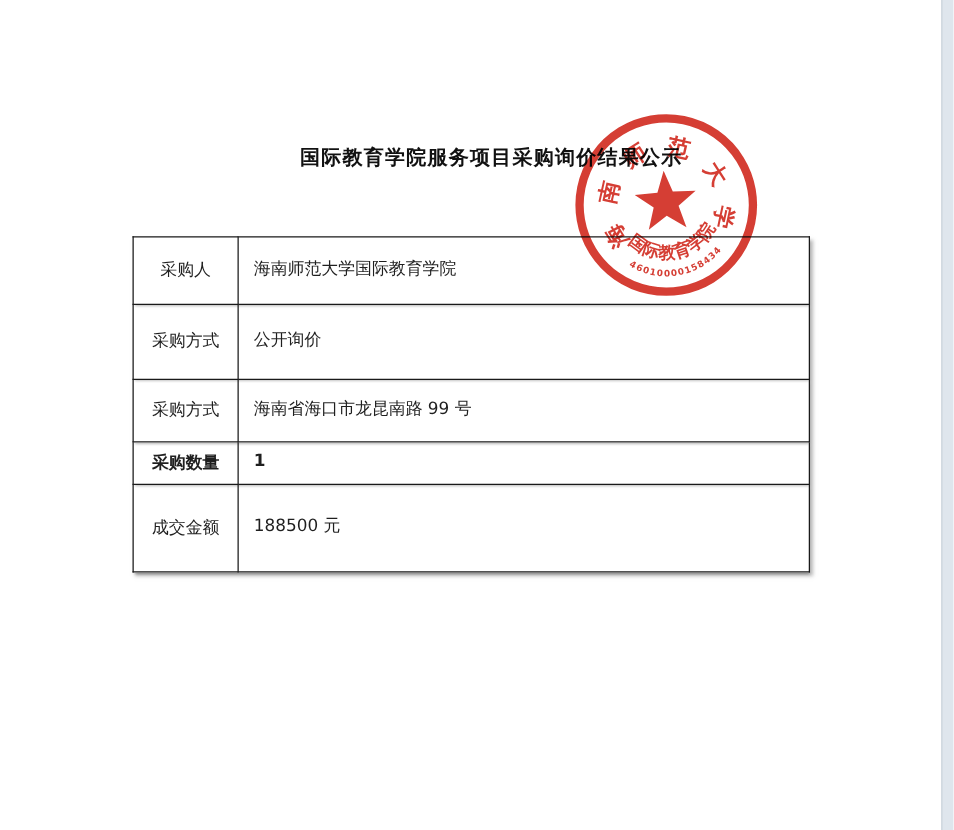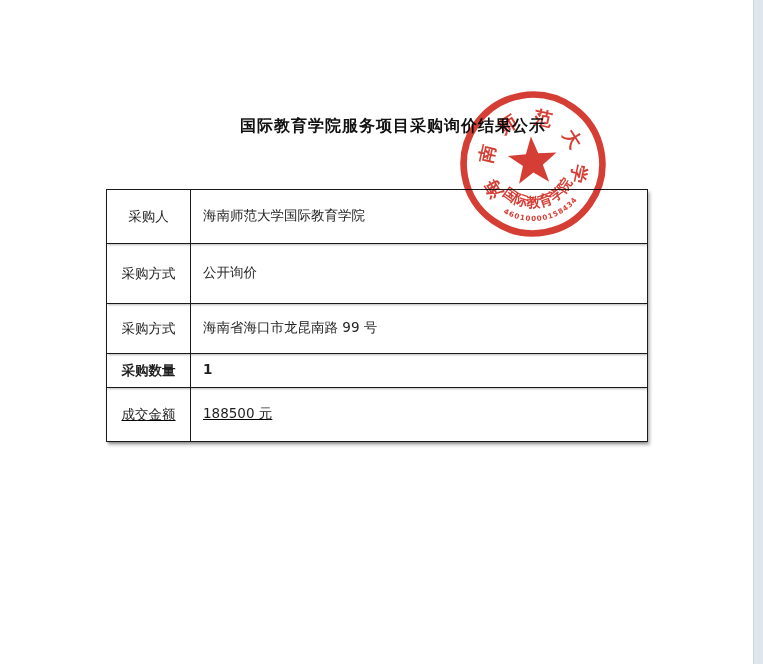--- a/index.html
+++ b/index.html
@@ -53,21 +53,21 @@
     padding:0 10px 3px 12px;
     line-height:20px;
   }
   tr.r1 { height:54px; }
   tr.r2 { height:60px; }
   tr.r3 { height:50px; }
   tr.r4 { height:58px; }
   tr.r5 { height:34px;font-weight:bold; }
   tr.r6 { height:65px; }
   tr.r7 { height:39px; }
-  tr.r8 { height:54px;text-decoration:underline; }
+  tr.r8 { height:70px; }
   .vline { display:block; }
   .seal {
     position:absolute;
     left:457px; top:88px;
     width:152px; height:152px;
     opacity:0.88;
     mix-blend-mode:multiply;
     pointer-events:none;
   }
 </style>

